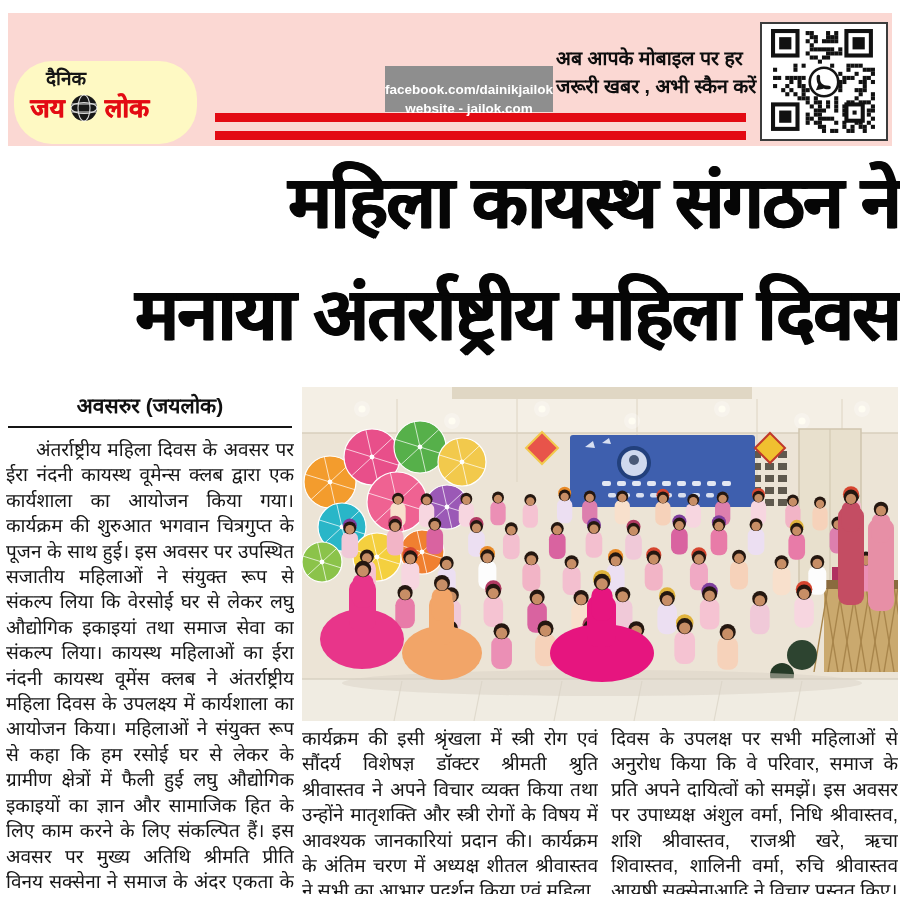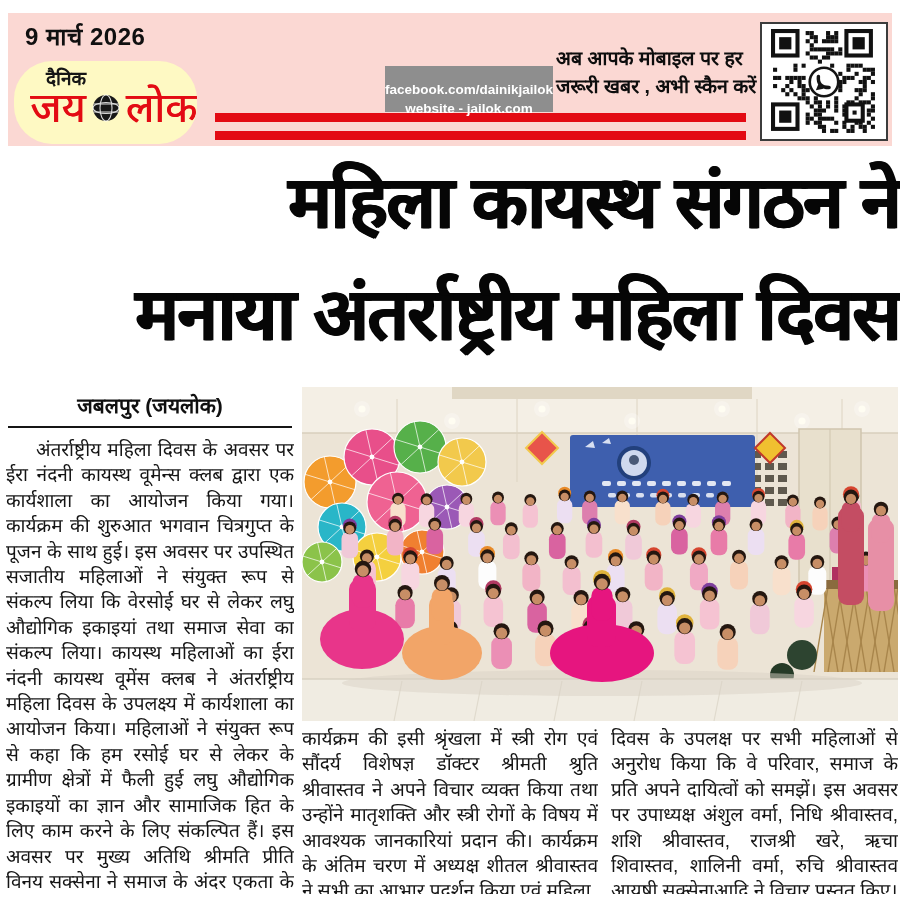--- a/index.html
+++ b/index.html
@@ -10,21 +10,21 @@
   body{width:900px;height:897px;position:relative;background:#ffffff;
        font-family:"Liberation Sans","DejaVu Sans",sans-serif;overflow:hidden;}
   .abs{position:absolute;}
 
   
   .masthead{left:8px;top:13px;width:884px;height:133px;background:var(--band-bg);}
   .date{left:17px;top:6px;font-size:24px;font-weight:bold;color:#101010;letter-spacing:.5px;}
   .logo{left:6px;top:48px;width:183px;height:83px;background:#fef9c3;border-radius:38px;overflow:hidden;}
   .logo-tagline{margin:8px 0 0 32px;font-size:19px;font-weight:bold;color:#161616;line-height:20px;}
   .logo-row{display:flex;align-items:center;gap:5px;margin:-3px 0 0 16px;}
-  .logo-name{font-size:42px;font-weight:400;color:var(--red);line-height:44px;
+  .logo-name{font-size:26px;font-weight:700;color:var(--red);line-height:44px;
              text-shadow:.7px 0 0 currentColor;}
   .globe{width:30px;height:30px;flex:0 0 auto;}
   .redbar{left:207px;width:531px;height:9px;background:var(--red);}
   .bar1{top:100px;} .bar2{top:118px;}
   .contact{left:377px;top:53px;width:168px;height:46px;background:var(--contact-bg);
            color:#fff;font-weight:bold;font-size:13.5px;text-align:center;
            line-height:19px;padding-top:14px;box-sizing:border-box;}
   .notice{left:548px;top:31px;width:204px;font-size:19.5px;font-weight:bold;
           text-align:left;line-height:28px;color:#0d0d0d;}
   .qr{left:752px;top:9px;width:128px;height:119px;background:#fff;
@@ -47,21 +47,20 @@
   .body{font-size:19px;line-height:25.4px;text-align:justify;margin:0;color:var(--text);}
   .indent{text-indent:30px;}
 
   
   .photo{left:302px;top:387px;width:596px;height:334px;overflow:hidden;background:#ece4d6;}
 </style>
 </head>
 <body>
 
 <div class="abs masthead">
-  <div class="abs date">9 मार्च 2026</div>
 
   <div class="abs logo">
     <div class="logo-tagline">दैनिक</div>
     <div class="logo-row">
       <span class="logo-name">जय</span>
       <span class="globe">
         <svg viewBox="0 0 30 30" width="30" height="30">
           <circle cx="15" cy="15" r="13" fill="#181818"></circle>
           <g stroke="#ffffff" stroke-width="1.1" fill="none" opacity="0.85">
             <ellipse cx="15" cy="15" rx="13" ry="5.5"></ellipse>
@@ -260,21 +259,21 @@
         <circle cx="52" cy="52" r="14" fill="#fff" stroke="#141414" stroke-width="2.6"></circle>
         <path d="M44 60 l2.5 -6 5 4.5 z" fill="#141414"></path>
         <path d="M46.5 46.5 q-1 11 10.5 11" fill="none" stroke="#141414" stroke-width="3.4" stroke-linecap="round"></path>
       </svg>
   </div>
 </div>
 
 <h1 class="abs headline"><span>महिला कायस्थ संगठन ने</span><br><span>मनाया अंतर्राष्ट्रीय महिला दिवस</span></h1>
 
 <div class="abs col col1">
-  <div class="dateline">जबलपुर (जयलोक)</div>
+  <div class="dateline">अवसरुर (जयलोक)</div>
   <div class="rule"></div>
   <p class="body indent">अंतर्राष्ट्रीय महिला दिवस के अवसर पर ईरा नंदनी कायस्थ वूमेन्स क्लब द्वारा एक कार्यशाला का आयोजन किया गया। कार्यक्रम की शुरुआत भगवान चित्रगुप्त के पूजन के साथ हुई। इस अवसर पर उपस्थित सजातीय महिलाओं ने संयुक्त रूप से संकल्प लिया कि वेरसोई घर से लेकर लघु औद्योगिक इकाइयां तथा समाज सेवा का संकल्प लिया। कायस्थ महिलाओं का ईरा नंदनी कायस्थ वूमेंस क्लब ने अंतर्राष्ट्रीय महिला दिवस के उपलक्ष्य में कार्यशाला का आयोजन किया। महिलाओं ने संयुक्त रूप से कहा कि हम रसोई घर से लेकर के ग्रामीण क्षेत्रों में फैली हुई लघु औद्योगिक इकाइयों का ज्ञान और सामाजिक हित के लिए काम करने के लिए संकल्पित हैं। इस अवसर पर मुख्य अतिथि श्रीमति प्रीति विनय सक्सेना ने समाज के अंदर एकता के साथ साथ सामाजिक कार्यों में स्वच्छता और स्वास्थ के प्रति जागरूकता के विचार प्रस्तुत किए।</p>
 </div>
 
 <div class="abs photo">
   <svg id="photo-svg" viewBox="0 0 596 334" width="596" height="334">
       <rect x="0" y="0" width="596" height="334" fill="#ece4d6"></rect>
       <rect x="0" y="0" width="596" height="46" fill="#f4efe5"></rect>
       <line x1="0" y1="46" x2="596" y2="46" stroke="#d8cfbc" stroke-width="1.4"></line>
       <rect x="150" y="0" width="300" height="12" fill="#e0d7c4"></rect>

